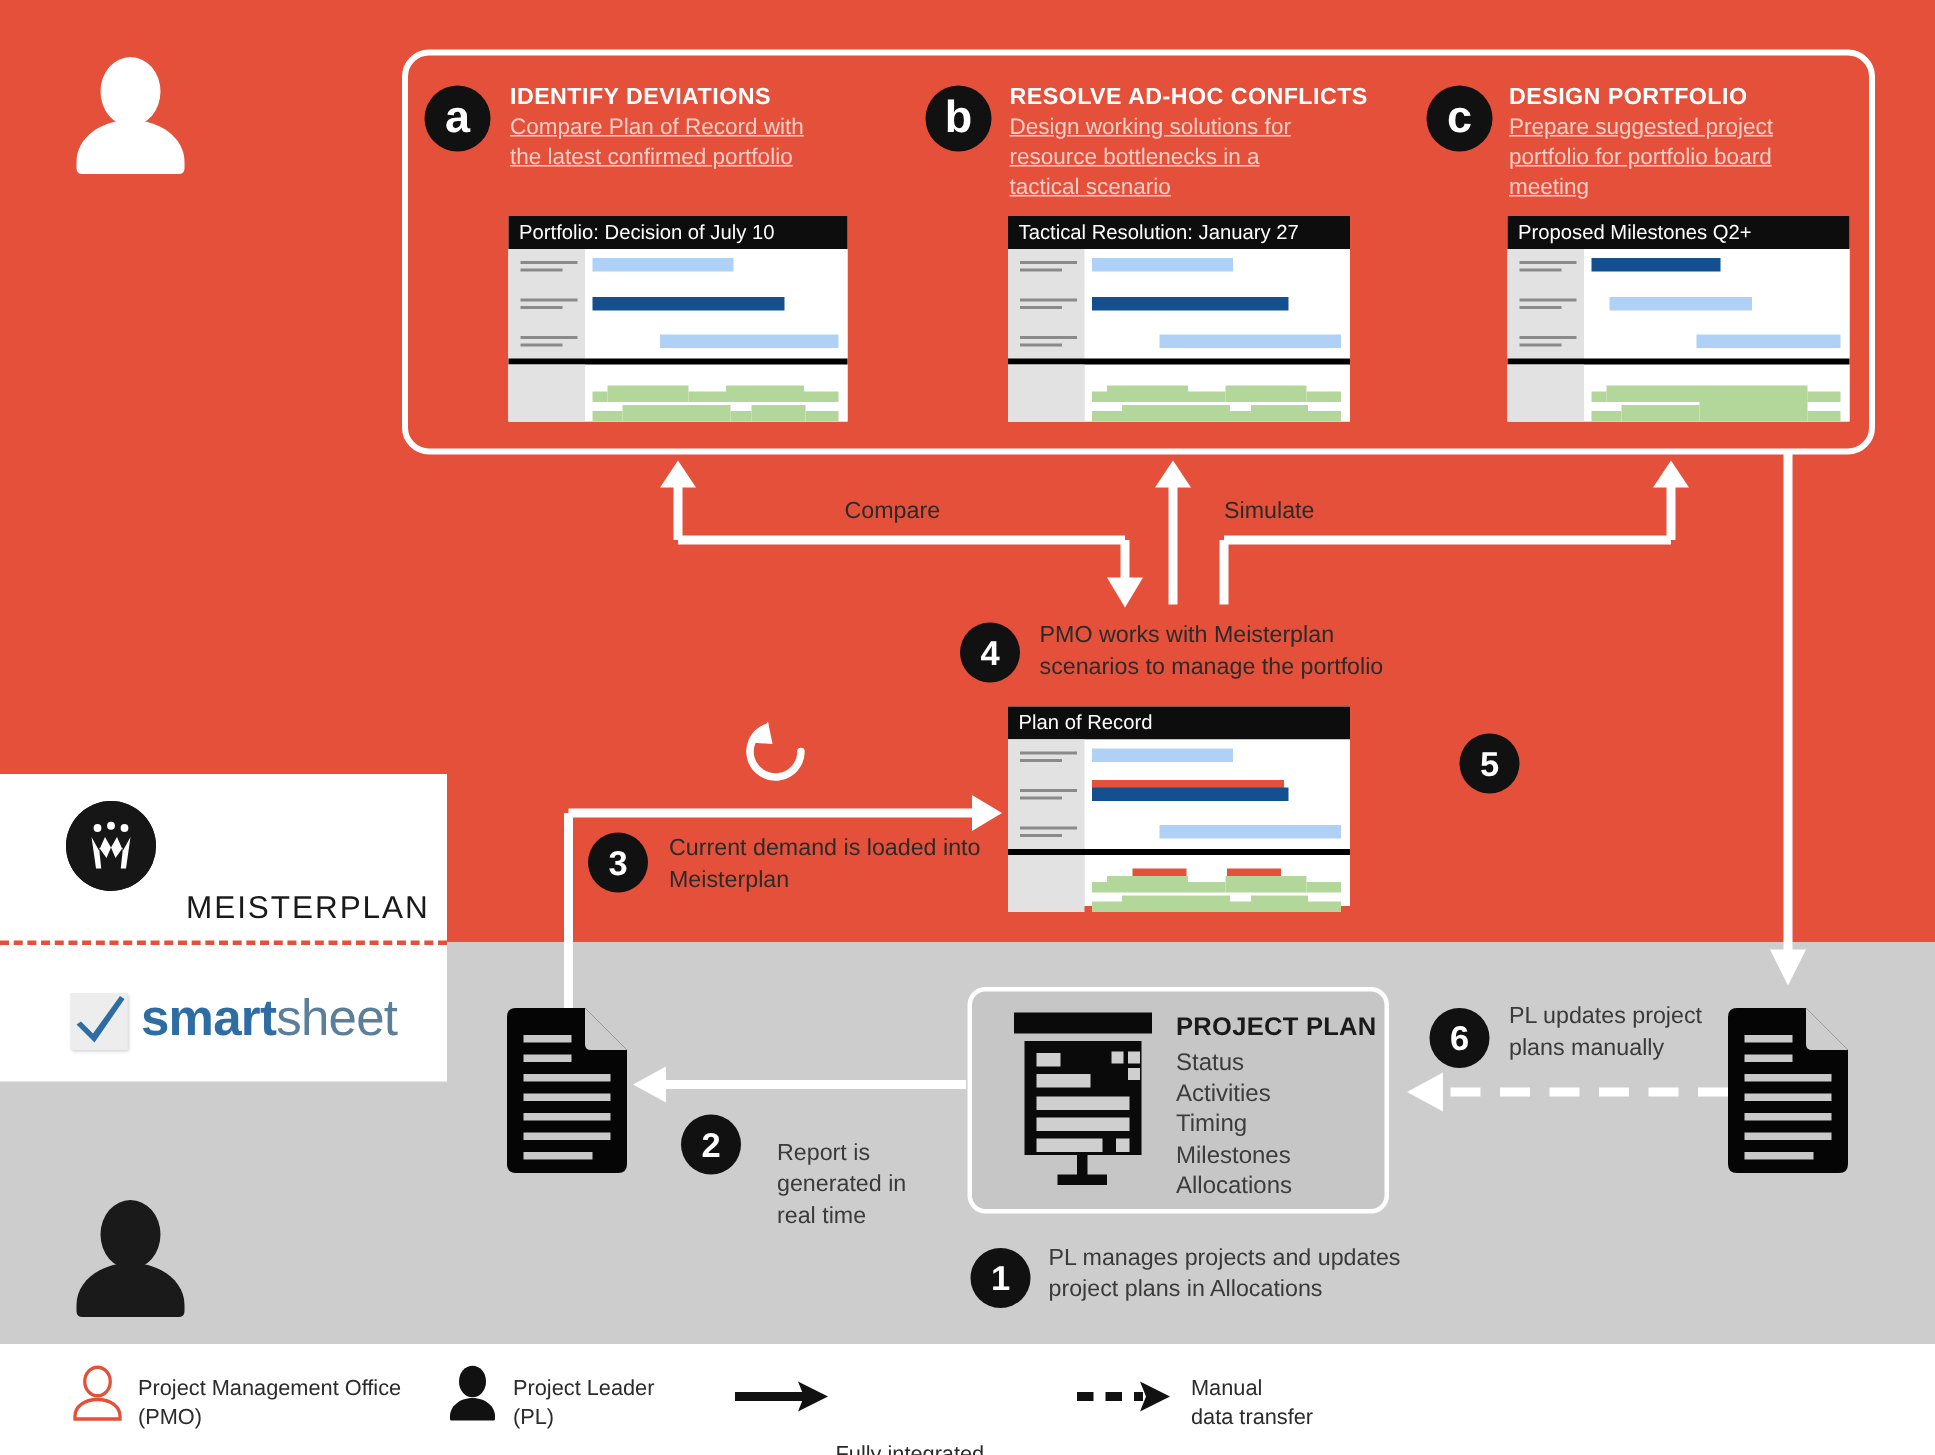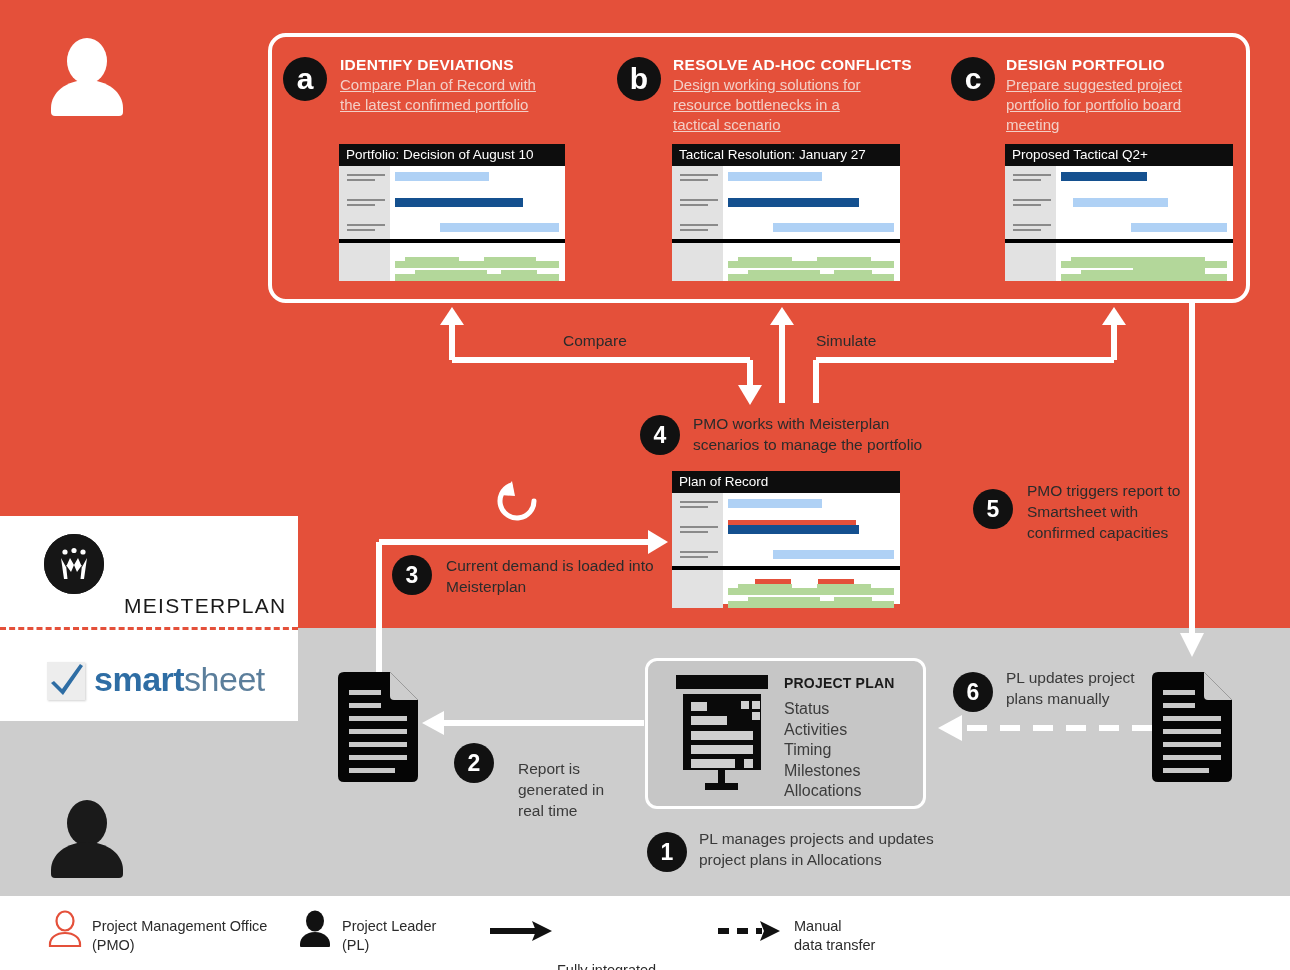--- a/index.html
+++ b/index.html
@@ -88,21 +88,21 @@
   .ss-box{
     position:absolute;left:47px;top:662px;width:38px;height:38px;background:#EDEDED;
     box-shadow:1px 1px 2px rgba(0,0,0,.18);
   }
 
   
   .pp-card{
     position:absolute;left:645px;top:658px;width:281px;height:151px;
     background:#C6C6C6;border:3px solid #ffffff;border-radius:12px;box-sizing:border-box;
   }
-  .pp-title{position:absolute;left:784px;top:675px;font-size:14px;font-weight:bold;color:#1A1A1A;letter-spacing:.2px;}
+  .pp-title{position:absolute;left:784px;top:675px;font-size:17px;font-weight:bold;color:#1A1A1A;letter-spacing:.2px;}
   .pp-list{position:absolute;left:784px;top:699px;font-size:16px;line-height:20.5px;color:#3C3C3C;}
 
   
   .legend-text{position:absolute;font-size:14.5px;line-height:19px;color:#2B2B2B;}
 
   svg{display:block;overflow:visible;}
 </style>
 </head>
 <body>
 
@@ -119,21 +119,21 @@
     </svg>
   </div>
 
   <div class="scenario-panel"></div>
 
   <div class="step-letter" style="left:283px;top:57px;">a</div>
   <div class="panel-title" style="left:340px;top:56px;">IDENTIFY DEVIATIONS</div>
   <div class="panel-desc" style="left:340px;top:75px;">Compare Plan of Record with the latest confirmed portfolio</div>
 
   <div class="gantt" style="left:339px;top:144px;width:226px;height:137px;">
-    <div class="gantt-title">Portfolio: Decision of August 10</div>
+    <div class="gantt-title">Portfolio: Decision of July 10</div>
     <div class="gantt-body">
       <div class="gantt-sidecol"></div>
       <div class="rowline" style="left:8px;top:8px;width:38px;"></div>
       <div class="rowline" style="left:8px;top:13px;width:28px;"></div>
       <div class="rowline" style="left:8px;top:33px;width:38px;"></div>
       <div class="rowline" style="left:8px;top:38px;width:28px;"></div>
       <div class="rowline" style="left:8px;top:58px;width:38px;"></div>
       <div class="rowline" style="left:8px;top:63px;width:28px;"></div>
       <div class="bar bar-lt" style="left:56px;top:6px;width:94px;"></div>
       <div class="bar bar-dk" style="left:56px;top:32px;width:128px;"></div>
@@ -183,21 +183,21 @@
       <div class="cap" style="left:162px;top:104px;width:38px;height:11px;"></div>
       <div class="cap" style="left:200px;top:108px;width:22px;height:7px;"></div>
     </div>
   </div>
 
   <div class="step-letter" style="left:951px;top:57px;">c</div>
   <div class="panel-title" style="left:1006px;top:56px;">DESIGN PORTFOLIO</div>
   <div class="panel-desc" style="left:1006px;top:75px;">Prepare suggested project portfolio for portfolio board meeting</div>
 
   <div class="gantt" style="left:1005px;top:144px;width:228px;height:137px;">
-    <div class="gantt-title">Proposed Tactical Q2+</div>
+    <div class="gantt-title">Proposed Milestones Q2+</div>
     <div class="gantt-body">
       <div class="gantt-sidecol"></div>
       <div class="rowline" style="left:8px;top:8px;width:38px;"></div>
       <div class="rowline" style="left:8px;top:13px;width:28px;"></div>
       <div class="rowline" style="left:8px;top:33px;width:38px;"></div>
       <div class="rowline" style="left:8px;top:38px;width:28px;"></div>
       <div class="rowline" style="left:8px;top:58px;width:38px;"></div>
       <div class="rowline" style="left:8px;top:63px;width:28px;"></div>
       <div class="bar bar-dk" style="left:56px;top:6px;width:86px;"></div>
       <div class="bar bar-lt" style="left:68px;top:32px;width:95px;"></div>
@@ -283,21 +283,20 @@
       <path d="M3 197 L3 12" stroke="#ffffff" stroke-width="6" fill="none"></path>
       <path d="M3 12 L278 12" stroke="#ffffff" stroke-width="6" fill="none"></path>
       <path d="M292 12 L272 24 L272 0 Z" fill="#ffffff"></path>
     </svg>
   </div>
 
   <div class="step-num" style="left:392px;top:555px;">3</div>
   <div class="step-text-light" style="left:446px;top:555px;width:215px;">Current demand is loaded into Meisterplan</div>
 
   <div class="step-num" style="left:973px;top:489px;">5</div>
-  <div class="step-text-light" style="left:1027px;top:480px;width:165px;">PMO triggers report to Smartsheet with confirmed capacities</div>
 
   <div class="abs" style="left:1186px;top:300px;">
     <svg width="24" height="360" viewBox="0 0 24 360">
       <path d="M6 0 L6 340" stroke="#ffffff" stroke-width="6" fill="none"></path>
       <path d="M6 357 L18 333 L-6 333 Z" fill="#ffffff"></path>
     </svg>
   </div>
 
   <div class="logo-box"></div>
   <div class="logo-divider"></div>

